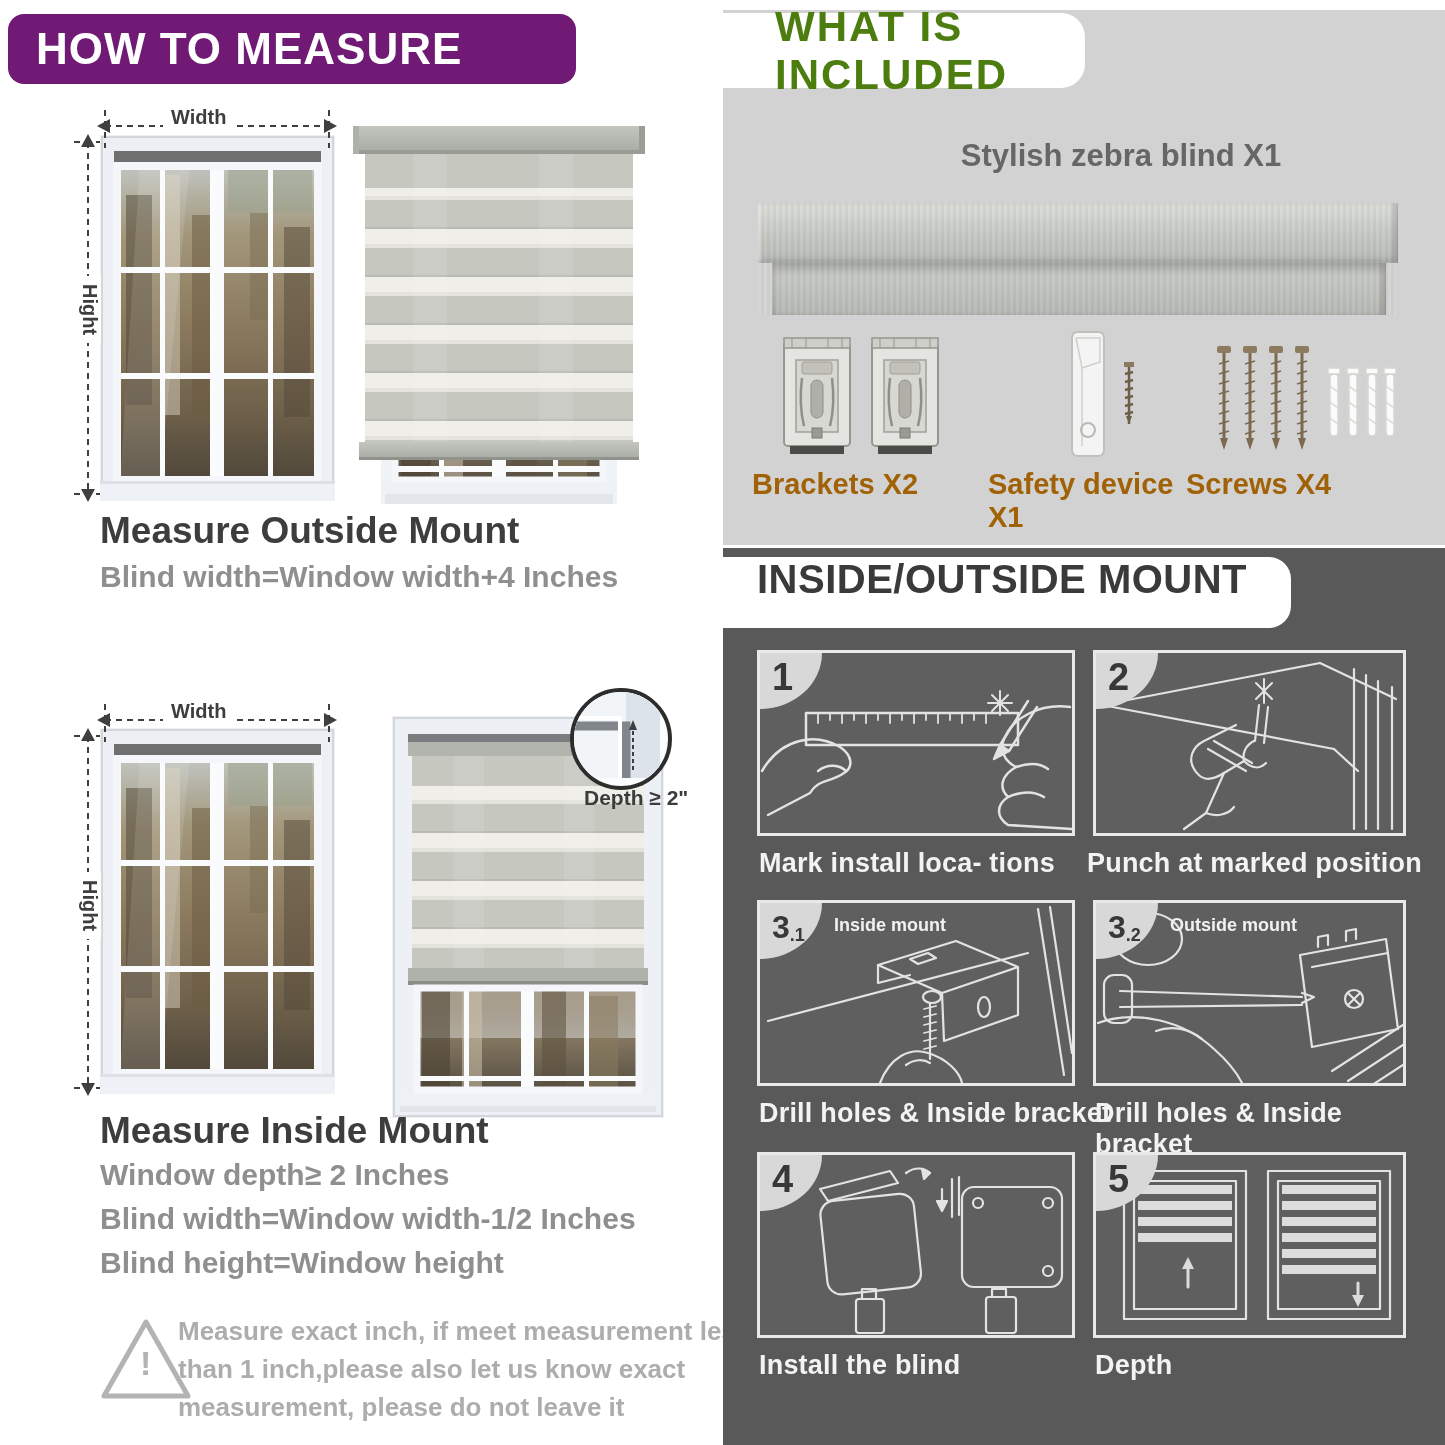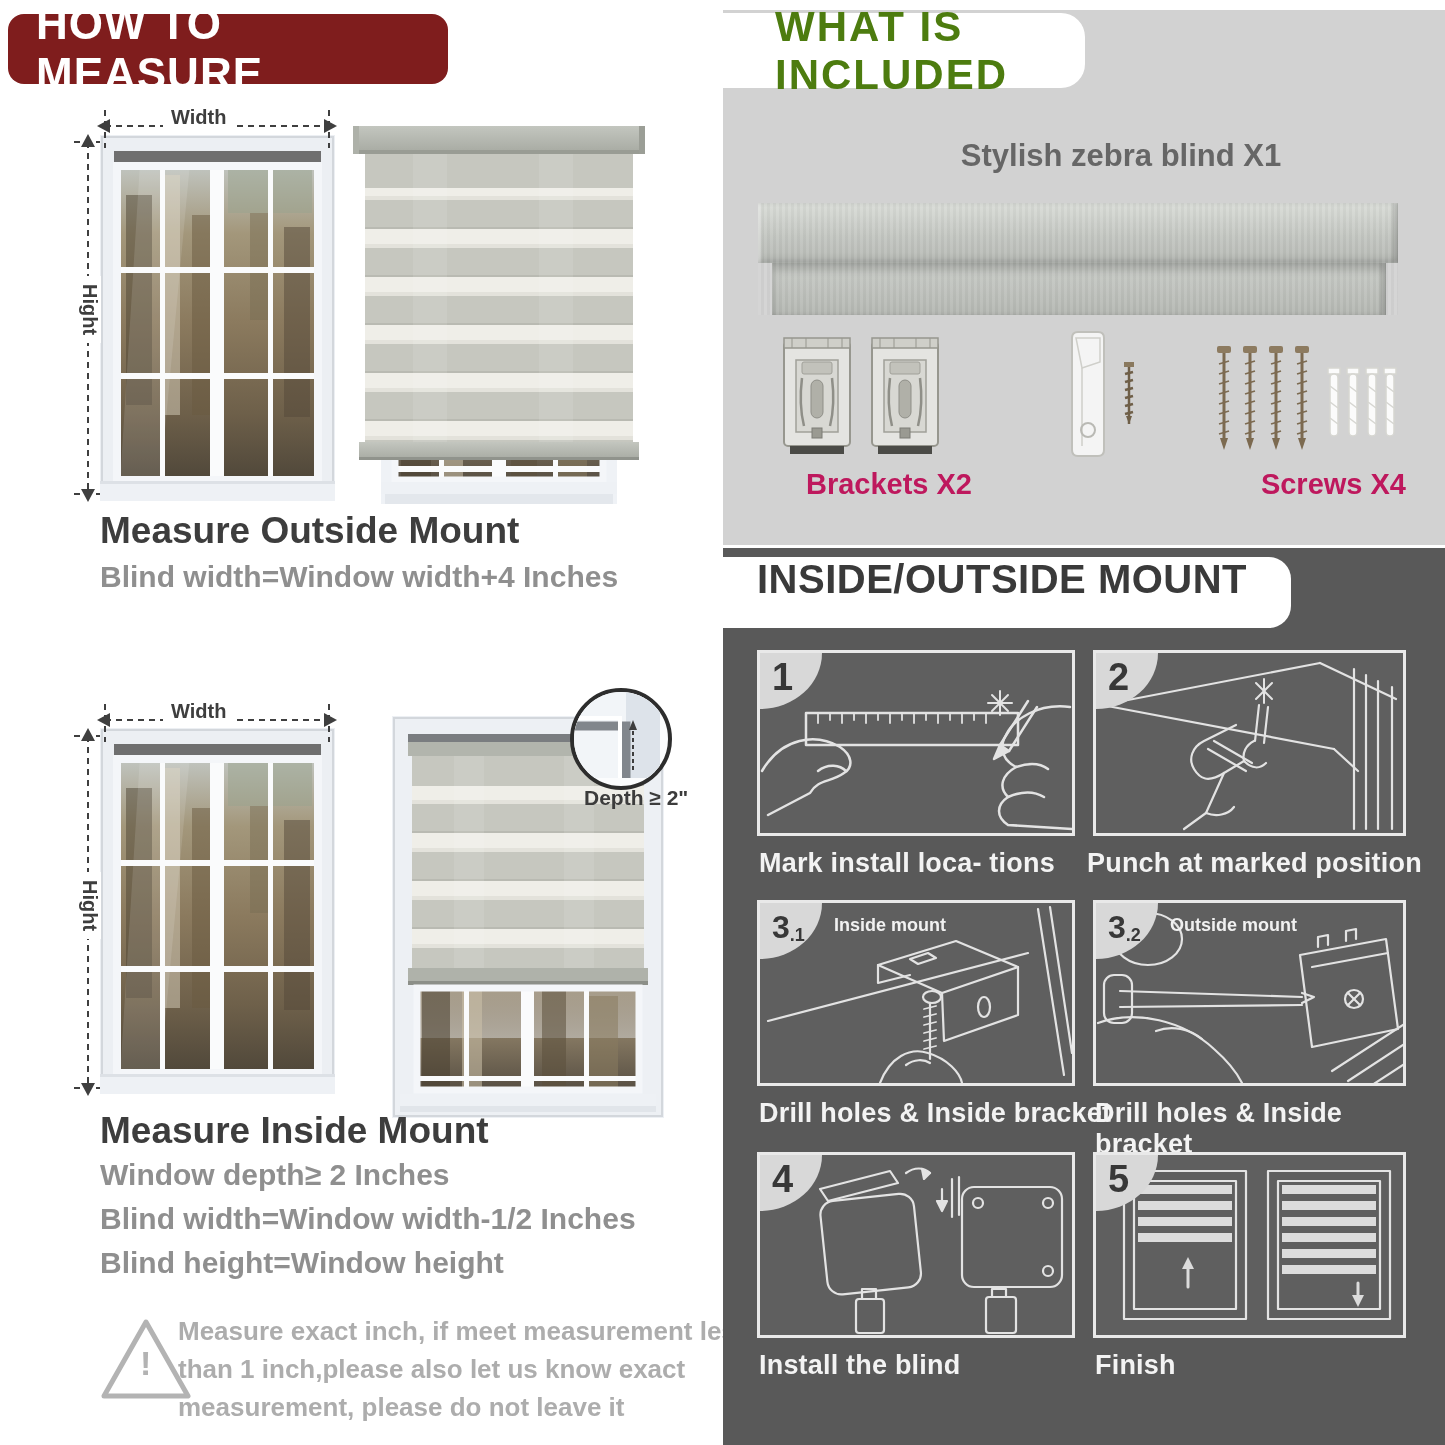--- a/index.html
+++ b/index.html
@@ -1,20 +1,20 @@
 <!DOCTYPE html>
 <html><head>
 <meta charset="utf-8">
 <style>
   html,body{margin:0;padding:0;background:#ffffff;}
   #stage{position:relative;width:1445px;height:1445px;background:#ffffff;overflow:hidden;
          font-family:"Liberation Sans", sans-serif;}
   .abs{position:absolute;}
   
-  .band{position:absolute;left:8px;top:14px;width:440px;height:70px;background:#7f1d1d;
+  .band{position:absolute;left:8px;top:14px;width:568px;height:70px;background:#701a75;
         border-radius:16px;display:flex;align-items:center;padding-left:28px;box-sizing:border-box;}
   .band span{color:#ffffff;font-size:44px;font-weight:bold;letter-spacing:1px;}
   .h2{position:absolute;color:#3d3d3d;font-size:37px;font-weight:bold;}
   .bodyline{position:absolute;color:#8f8f8f;font-size:30px;font-weight:bold;}
   .dimlabel{position:absolute;color:#3e3e3e;font-size:20px;font-weight:bold;background:#ffffff;
             padding:0 8px;z-index:5;}
   .wlabel{text-align:center;}
   .depth{position:absolute;color:#3c3c3c;font-size:21px;font-weight:bold;z-index:6;}
   .warntext{position:absolute;color:#adadad;font-size:26px;font-weight:bold;line-height:38px;width:580px;}
   .magnifier{position:absolute;width:94px;height:94px;border:4px solid #2d2d2d;border-radius:50%;
@@ -27,21 +27,21 @@
   .product-label{position:absolute;left:723px;top:138px;width:722px;text-align:center;
                  color:#666666;font-size:31px;font-weight:bold;margin-left:37px;}
   .rail1{position:absolute;left:758px;top:203px;width:640px;height:60px;
          background:linear-gradient(180deg,#d9dcd7,#c3c6c1 55%,#b5b8b3);
          box-shadow:inset -5px 0 4px rgba(0,0,0,.15), inset 3px 0 3px rgba(255,255,255,.4), inset 0 -4px 6px rgba(0,0,0,.10);}
   .rail2{position:absolute;left:772px;top:263px;width:614px;height:52px;
          background:linear-gradient(180deg,#c9ccc7,#b3b6b1);
          box-shadow:inset 0 7px 8px rgba(0,0,0,.18), inset -5px 0 4px rgba(0,0,0,.12);}
   .railtex{position:absolute;left:758px;top:203px;width:640px;height:112px;
          background:repeating-linear-gradient(90deg, rgba(255,255,255,.07) 0 3px, rgba(0,0,0,.025) 3px 6px);pointer-events:none;}
-  .itemlabel{position:absolute;color:#be185d;font-size:29px;font-weight:bold;text-align:right;width:220px;}
+  .itemlabel{position:absolute;color:#a16207;font-size:29px;font-weight:bold;text-align:left;width:220px;}
   .panel-dark{position:absolute;left:723px;top:548px;width:722px;height:897px;background:#595959;}
   .pill-dark{position:absolute;left:723px;top:557px;width:568px;height:71px;background:#ffffff;
              border-radius:0 22px 22px 0;display:flex;align-items:flex-start;padding-left:34px;box-sizing:border-box;z-index:2;}
   .pill-dark span{color:#3a3a3a;font-size:40px;font-weight:bold;letter-spacing:.5px;}
   .stepframe{position:absolute;border:3px solid #e9e9e9;background:#5f5f5f;box-sizing:border-box;}
   .badge{position:absolute;left:0;top:0;width:62px;height:56px;background:#d8d8d8;
          border-radius:0 0 100% 0;color:#383838;z-index:3;}
   .badge .n{font-size:38px;font-weight:bold;padding-left:12px;line-height:48px;display:inline-block;}
   .badge .n.small{font-size:32px;}
   .badge .sub{font-size:18px;font-weight:bold;position:relative;top:3px;}
@@ -421,20 +421,21 @@
           <rect x="-6" y="26" width="12" height="6"></rect>
           <rect x="-4" y="32" width="8" height="62" rx="4"></rect>
           <line x1="-4" y1="44" x2="4" y2="50"></line>
           <line x1="-4" y1="60" x2="4" y2="66"></line>
           <line x1="-4" y1="76" x2="4" y2="82"></line>
         </g>
     </g>
   </svg>
 
   <div class="itemlabel" style="left:752px;top:468px">Brackets X2</div>
+  <div class="itemlabel" style="left:988px;top:468px">Safety device X1</div>
   <div class="itemlabel" style="left:1186px;top:468px">Screws X4</div>
 
   <div class="panel-dark"></div>
   <div class="pill-dark">
     <span>INSIDE/OUTSIDE MOUNT</span>
   </div>
 
   <div class="stepframe" style="left:757px;top:650px;width:318px;height:186px">
     <svg class="sketch" width="100%" height="100%" viewBox="0 0 312 180">
       <g stroke="#e3e3e3" stroke-width="2.5" fill="none" stroke-linecap="round" stroke-linejoin="round">
@@ -612,15 +613,15 @@
             <rect x="186" y="78" width="94" height="9"></rect>
           <rect x="186" y="94" width="94" height="9"></rect>
             <rect x="186" y="110" width="94" height="9"></rect>
         </g>
         <line x1="262" y1="128" x2="262" y2="144" stroke="#dcdcdc" stroke-width="3"></line>
         <polygon points="262,152 256,140 268,140" fill="#dcdcdc" stroke="none"></polygon>
       </g>
     </svg>
     <div class="badge"><span class="n">5</span></div>
   </div>
-  <div class="caption" style="left:1095px;top:1350px">Finish</div>
+  <div class="caption" style="left:1095px;top:1350px">Depth</div>
 
 </div>
 
 </body></html>

